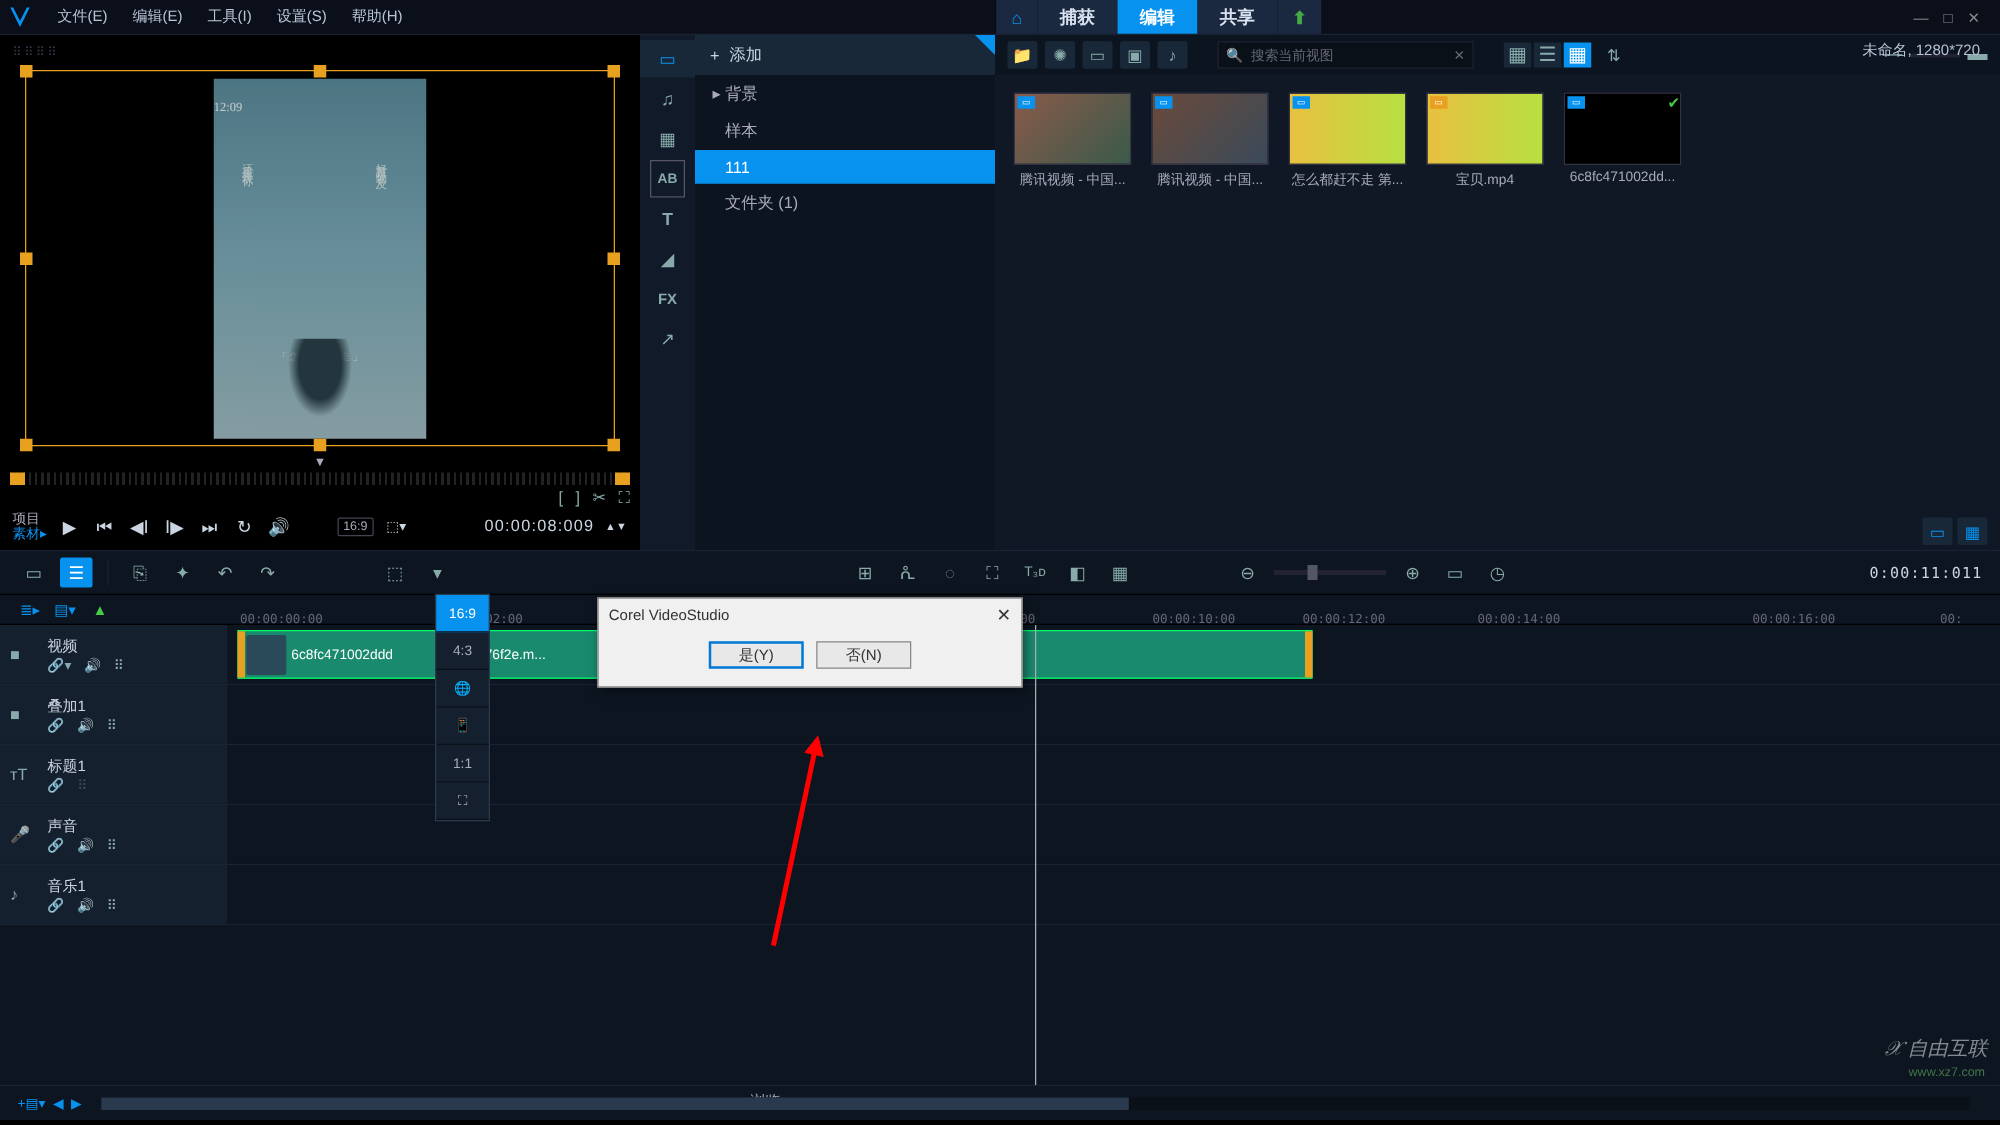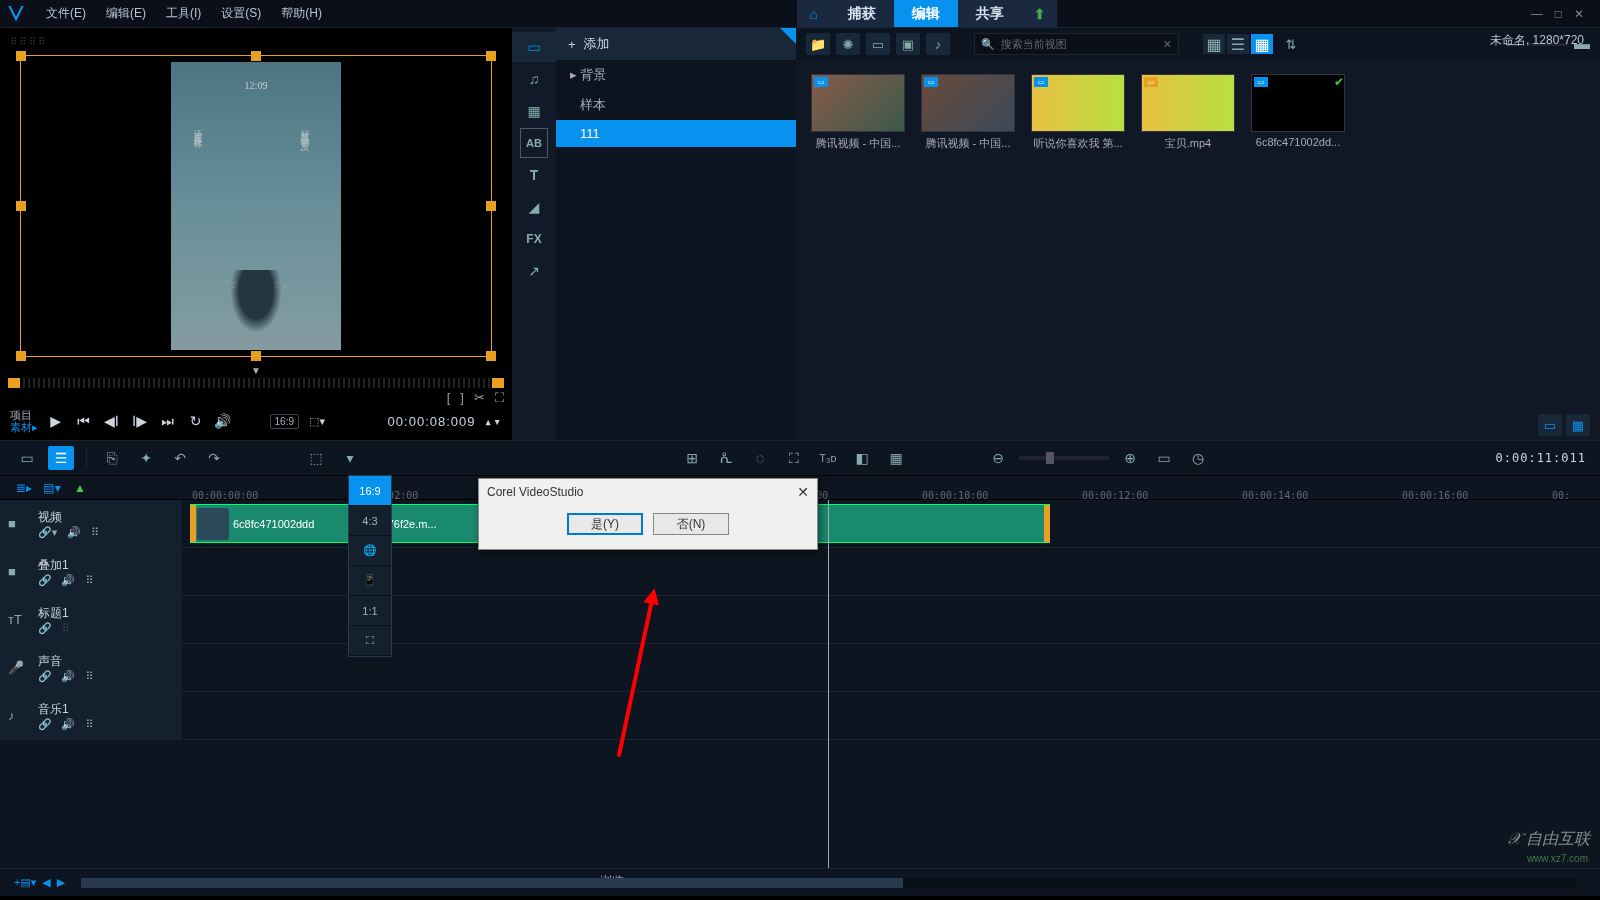--- a/index.html
+++ b/index.html
@@ -152,21 +152,21 @@
   </div>
 </div>
 <div class="project-name">未命名, 1280*720</div>
 
 <div class="main-area">
 
   <div class="preview-panel">
     <div class="preview-dots">⠿⠿⠿⠿</div>
     <div class="preview-canvas">
       <div class="video-frame">
-        <div style="position:absolute;top:18px;width:100%;text-align:center;color:#e8f0f0;font-size:10px;font-family:serif">12:09</div>
+        <div style="position:absolute;top:18px;width:100%;text-align:left;color:#e8f0f0;font-size:10px;font-family:serif">12:09</div>
         <div style="position:absolute;top:60px;left:20px;color:#d0e0e0;font-size:9px;writing-mode:vertical-rl">还 是 喜 欢 你</div>
         <div style="position:absolute;top:60px;right:30px;color:#d0e0e0;font-size:9px;writing-mode:vertical-rl">好 是 万 物 不 及</div>
         <div style="position:absolute;bottom:60px;width:100%;text-align:center;color:#d0e0e0;font-size:8px">「 怎么都赶不走 」</div>
         <div style="position:absolute;bottom:10px;left:50%;transform:translateX(-50%);width:60px;height:70px;background:radial-gradient(ellipse at 50% 30%, #2a4048 40%, transparent 60%);"></div>
       </div>
       <div class="sel-box" style="left:14px;top:4px;right:14px;bottom:4px">
         <div class="handle" style="left:-5px;top:-5px"></div>
         <div class="handle" style="right:-5px;top:-5px"></div>
         <div class="handle" style="left:-5px;bottom:-5px"></div>
         <div class="handle" style="right:-5px;bottom:-5px"></div>
@@ -222,20 +222,21 @@
     </div>
     <div class="lib-folders">
       <div class="lib-add">
         <span>+</span>
         <span>添加</span>
         <div class="lib-corner"></div>
       </div>
       <div class="lib-folder-item">▸ <span>背景</span></div>
       <div class="lib-folder-item sub">样本</div>
       <div class="lib-folder-item sub sel">111</div>
+      <div class="lib-folder-item sub">文件夹 (1)</div>
     </div>
     <div class="lib-content">
       <div class="lib-toolbar">
         <div class="lib-tb-btn">📁</div>
         <div class="lib-tb-btn">✺</div>
         <div class="lib-tb-btn">▭</div>
         <div class="lib-tb-btn">▣</div>
         <div class="lib-tb-btn">♪</div>
         <div style="width:12px"></div>
         <div class="lib-search">
@@ -265,21 +266,21 @@
         <div class="lib-item">
           <div class="thumb" style="background:linear-gradient(135deg,#6a4a3a,#3a4a5a)">
               <div class="thumb-badge">▭</div>
             </div>
           <div class="lib-item-name">腾讯视频 - 中国...</div>
         </div>
         <div class="lib-item">
           <div class="thumb" style="background:linear-gradient(90deg,#e8c040,#b8e040)">
               <div class="thumb-badge">▭</div>
             </div>
-          <div class="lib-item-name">听说你喜欢我 第...</div>
+          <div class="lib-item-name">怎么都赶不走 第...</div>
         </div>
         <div class="lib-item">
           <div class="thumb" style="background:linear-gradient(90deg,#e8c040,#b8e040)">
               <div class="thumb-badge y">▭</div>
             </div>
           <div class="lib-item-name">宝贝.mp4</div>
         </div>
         <div class="lib-item">
           <div class="thumb" style="background:#000">
               <div class="thumb-badge">▭</div>
@@ -337,22 +338,22 @@
       <div class="tl-h2-btn">≣▸</div>
       <div class="tl-h2-btn">▤▾</div>
       <div class="tl-h2-btn" style="color:#4c4">▲</div>
     </div>
     <div class="tl-ruler">
       <span class="tl-ruler-mark" style="left:10px">00:00:00:00</span>
       <span class="tl-ruler-mark" style="left:170px">00:00:02:00</span>
       <span class="tl-ruler-mark" style="left:420px">:06:00</span>
       <span class="tl-ruler-mark" style="left:580px">00:00:08:00</span>
       <span class="tl-ruler-mark" style="left:740px">00:00:10:00</span>
-      <span class="tl-ruler-mark" style="left:900px">00:00:12:00</span>
-      <span class="tl-ruler-mark" style="left:1060px">00:00:14:00</span>
+      <span class="tl-ruler-mark" style="left:860px">00:00:12:00</span>
+      <span class="tl-ruler-mark" style="left:1000px">00:00:14:00</span>
       <span class="tl-ruler-mark" style="left:1220px">00:00:16:00</span>
       <span class="tl-ruler-mark" style="left:1370px">00:</span>
     </div>
   </div>
 
   <div class="tl-tracks">
     <div class="playhead" style="left:828px"></div>
 
     <div class="tl-track">
       <div class="tl-track-head">

